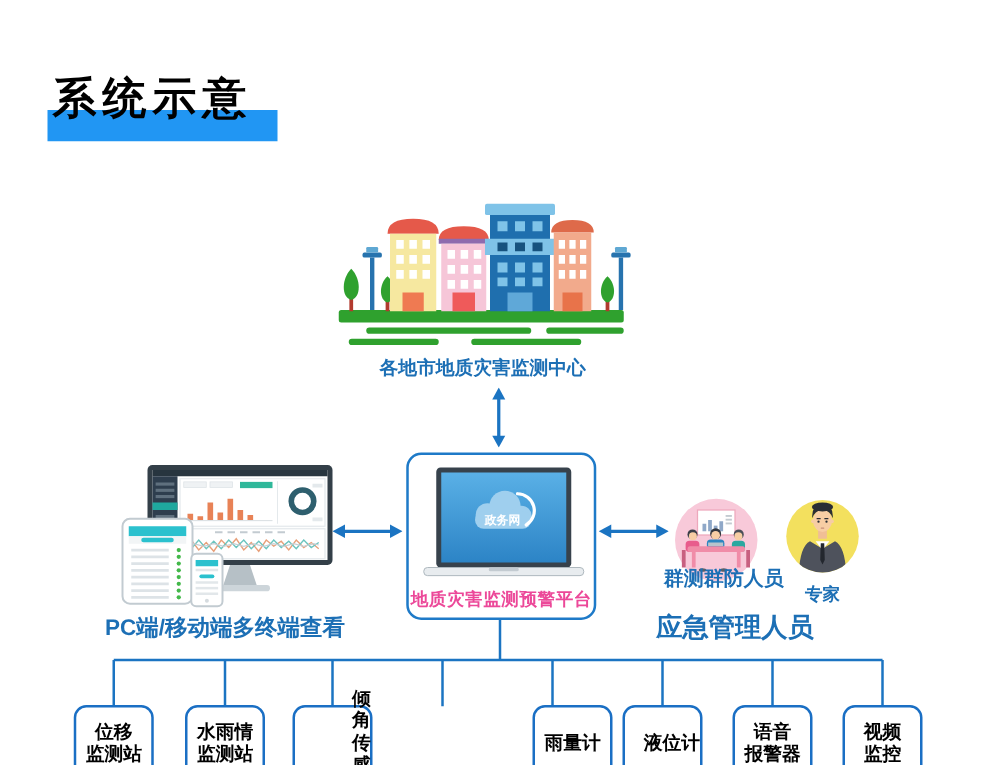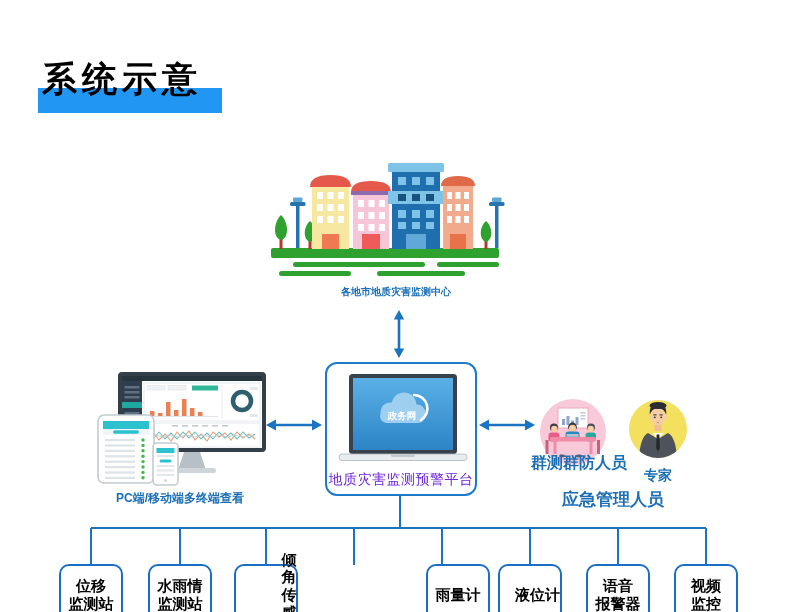--- a/index.html
+++ b/index.html
@@ -10,33 +10,33 @@
   }
   .abs{position:absolute;}
   
   .title-bar{left:38px;top:44px;width:184px;height:25px;background:#2196F3;}
   .title-text{
     left:42px;top:16px;font-size:35px;font-weight:800;color:#000;
     letter-spacing:5px;line-height:1.1;white-space:nowrap;z-index:2;
   }
   
   .blabel{color:#1C6FB5;font-weight:700;text-align:center;white-space:nowrap;}
-  .city-label{left:276px;top:241px;width:240px;font-size:10px;}
-  .viewer-label{left:60px;top:446px;width:240px;font-size:12px;}
+  .city-label{left:266px;top:241px;width:240px;font-size:15px;}
+  .viewer-label{left:60px;top:446px;width:240px;font-size:18px;}
   .group-label{left:531px;top:409px;width:86px;font-size:16px;}
   .expert-label{left:628px;top:423px;width:60px;font-size:14px;}
-  .section-label{left:533px;top:444px;width:160px;font-size:17px;}
+  .section-label{left:508px;top:444px;width:160px;font-size:21px;}
   
   .platform-box{
     left:325px;top:318px;width:152px;height:134px;box-sizing:border-box;
     border:2.5px solid #1E7AC8;border-radius:12px;background:#fff;padding-left:40px;
   }
   .platform-label{
     position:absolute;left:0;bottom:5px;width:100%;text-align:center;
-    color:#6d28d9;font-weight:400;font-size:14px;letter-spacing:0.5px;white-space:nowrap;
+    color:#ec4899;font-weight:700;font-size:14px;letter-spacing:0.5px;white-space:nowrap;
   }
   
   .device-box{
     top:520px;width:64px;height:62px;box-sizing:border-box;
     border:2.5px solid #1A6FC4;border-radius:10px;background:#fff;
     display:flex;align-items:center;justify-content:center;
   }
   .device-box span{
     font-size:15px;font-weight:700;color:#000;text-align:center;
     line-height:1.18;white-space:pre-line;

